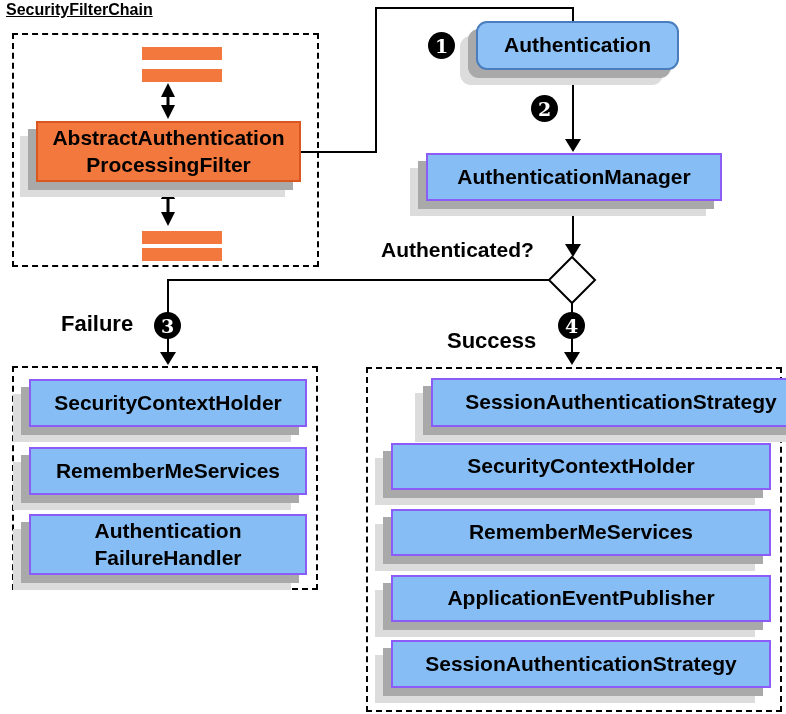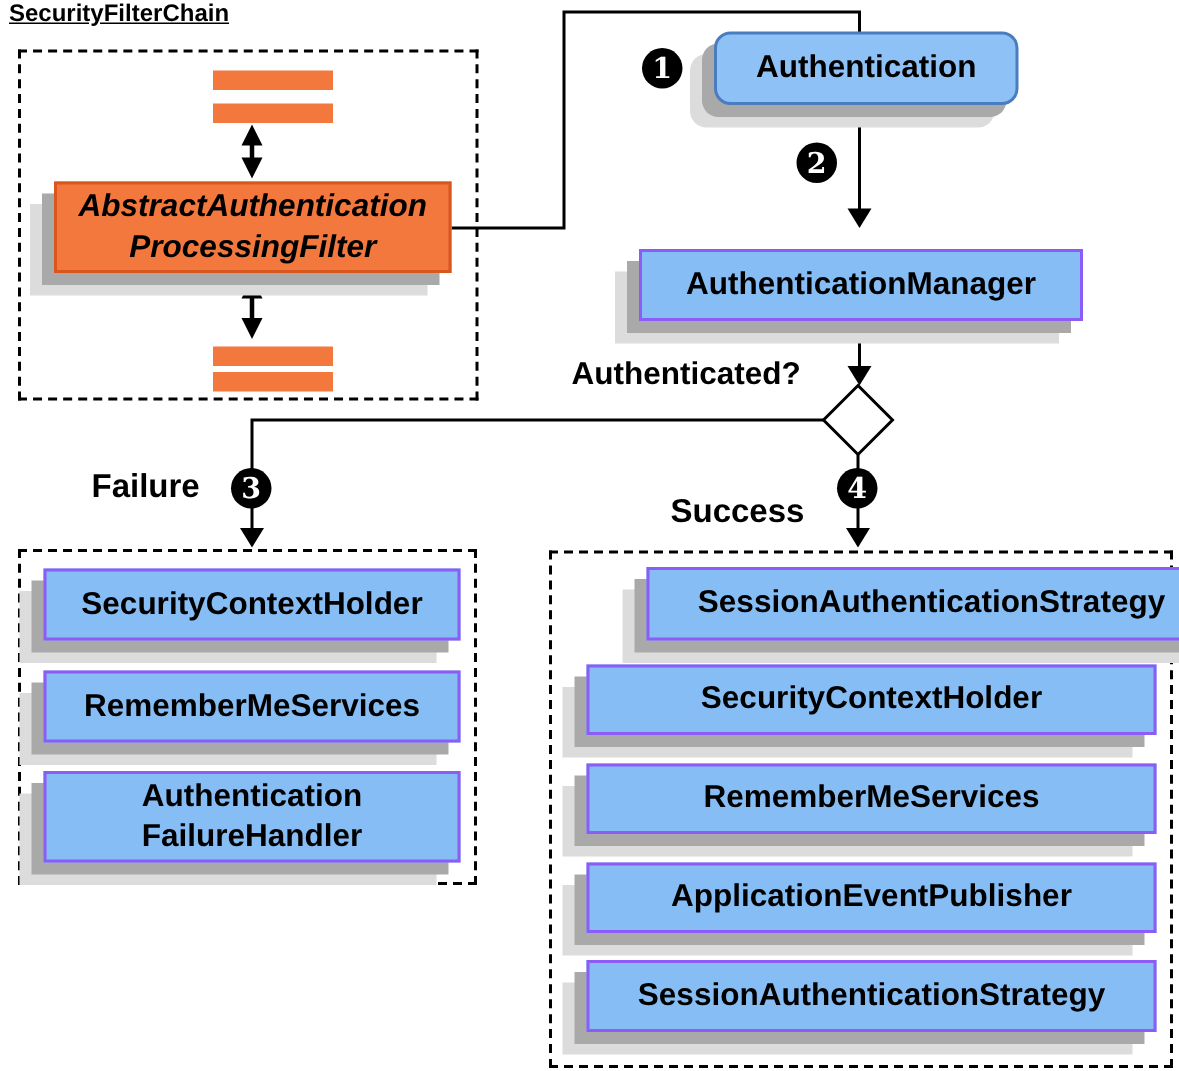--- a/index.html
+++ b/index.html
@@ -17,21 +17,21 @@
   .dashed-box { position:absolute; border:2px dashed #000; background:transparent; }
 
   .bar { position:absolute; left:128px; width:80px; height:13px; background:#f2783e; }
 
   .node {
     position:absolute; display:flex; align-items:center; justify-content:center;
     font-weight:700; font-size:21px; text-align:center; white-space:pre-line; line-height:1.25;
     background:#86bdf4; border:2px solid #8b5cf6;
     box-shadow:-8px 8px 0 #a9a9a9, -16px 15px 0 #dcdcdc;
   }
-  .node.orange { background:#f2783e; border-color:#d9571f;font-style:italic; }
+  .node.orange { background:#f2783e; border-color:#d9571f; }
   .node.rounded { border-radius:11px; border-color:#4a7dbd; background:#8ec2f6; }
 
   .badge {
     position:absolute; width:27px; height:27px; border-radius:50%;
     background:#000; color:#fff; display:flex; align-items:center; justify-content:center;
     font-family:"DejaVu Serif","Liberation Serif",serif; font-weight:700; font-size:19px;
   }
 </style>
 </head>
 <body>
@@ -87,21 +87,21 @@
     <span>3</span>
   </div>
   <div class="badge" style="left:558px; top:312px;">
     <span>4</span>
   </div>
 
   <div class="node rounded" style="left:476px; top:21px; width:199px; height:45px;">
     <span>Authentication</span>
   </div>
 
-  <div class="node" style="left:426px; top:166px; width:292px; height:44px;">
+  <div class="node" style="left:426px; top:153px; width:292px; height:44px;">
     <span>AuthenticationManager</span>
   </div>
 
   <div class="lbl question-lbl" style="left:381px; top:238px;">Authenticated?</div>
 
   <div class="lbl branch-lbl" style="left:61px; top:311px;">Failure</div>
   <div class="lbl branch-lbl" style="left:447px; top:311px;margin-top:17px;">Success</div>
 
   <div class="dashed-box" style="left:12px; top:366px; width:302px; height:220px;">
     <div class="node" style="left:15px; top:11px; width:274px; height:44px;">

